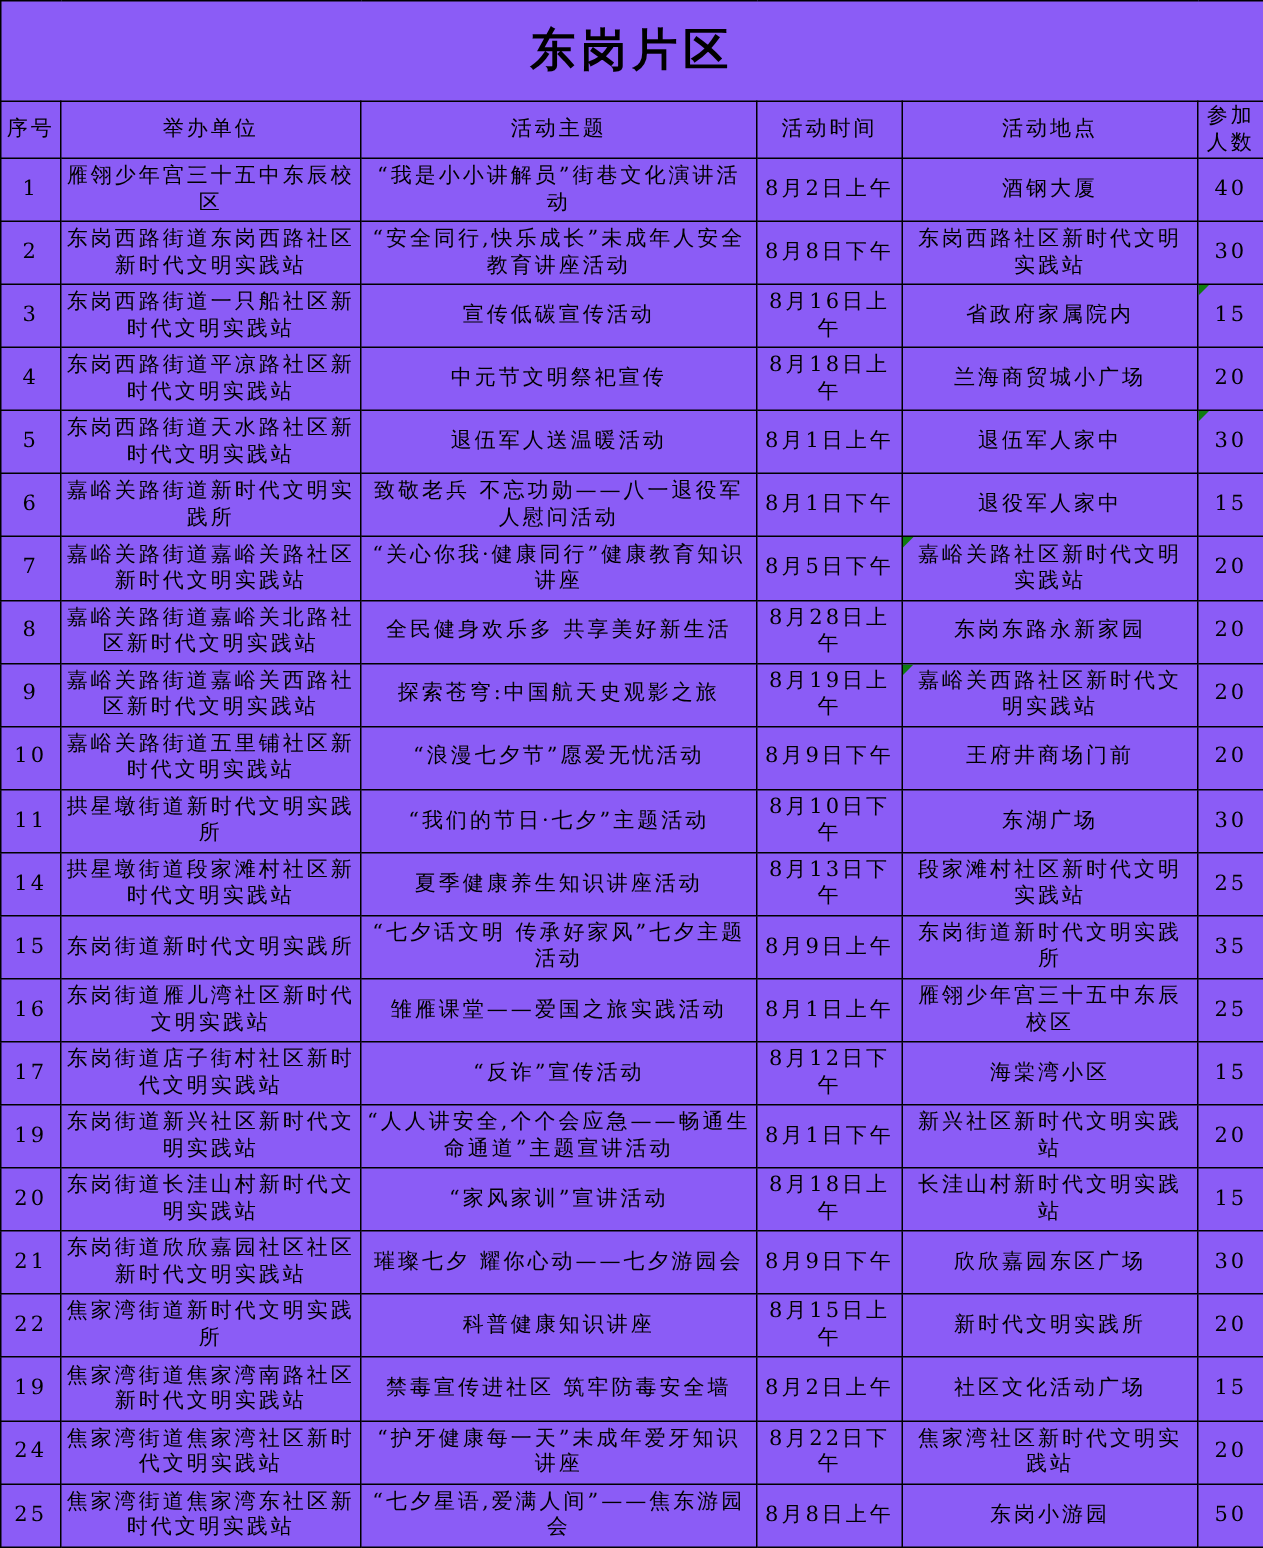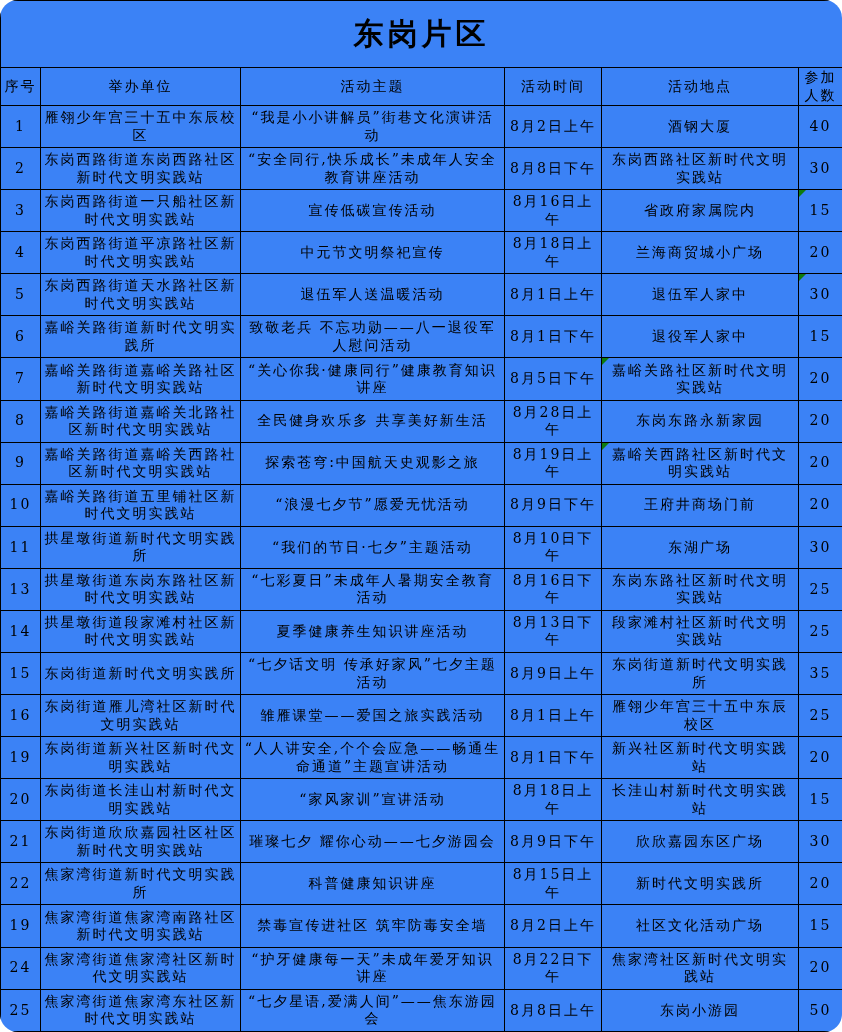--- a/index.html
+++ b/index.html
@@ -3,23 +3,22 @@
 <meta charset="utf-8">
 <style>
   html, body {
     margin: 0;
     padding: 0;
     background: #ffffff;
   }
   .sheet {
     width: 842px;
     height: 1032px;
-    background: #3b82f6;
+    background: #8b5cf6;
     overflow: hidden;
-    border-radius: 18px;
   }
   table.activity-table {
     border-collapse: collapse;
     table-layout: fixed;
     width: 842px;
     height: 1032px;
     font-family: "DejaVu Serif", "Liberation Serif", serif;
     color: #000000;
   }
   table.activity-table td,
@@ -171,28 +170,20 @@
         </tr>
         <tr class="data-row">
           <td>11</td>
           <td>拱星墩街道新时代文明实践所</td>
           <td>“我们的节日·七夕”主题活动</td>
           <td>8月10日下午</td>
           <td>东湖广场</td>
           <td>30</td>
         </tr>
         <tr class="data-row">
-          <td>13</td>
-          <td>拱星墩街道东岗东路社区新时代文明实践站</td>
-          <td>“七彩夏日”未成年人暑期安全教育活动</td>
-          <td>8月16日下午</td>
-          <td>东岗东路社区新时代文明实践站</td>
-          <td>25</td>
-        </tr>
-        <tr class="data-row">
           <td>14</td>
           <td>拱星墩街道段家滩村社区新时代文明实践站</td>
           <td>夏季健康养生知识讲座活动</td>
           <td>8月13日下午</td>
           <td>段家滩村社区新时代文明实践站</td>
           <td>25</td>
         </tr>
         <tr class="data-row">
           <td>15</td>
           <td>东岗街道新时代文明实践所</td>
@@ -203,20 +194,28 @@
         </tr>
         <tr class="data-row">
           <td>16</td>
           <td>东岗街道雁儿湾社区新时代文明实践站</td>
           <td>雏雁课堂——爱国之旅实践活动</td>
           <td>8月1日上午</td>
           <td>雁翎少年宫三十五中东辰校区</td>
           <td>25</td>
         </tr>
         <tr class="data-row">
+          <td>17</td>
+          <td>东岗街道店子街村社区新时代文明实践站</td>
+          <td>“反诈”宣传活动</td>
+          <td>8月12日下午</td>
+          <td>海棠湾小区</td>
+          <td>15</td>
+        </tr>
+        <tr class="data-row">
           <td>19</td>
           <td>东岗街道新兴社区新时代文明实践站</td>
           <td>“人人讲安全,个个会应急——畅通生命通道”主题宣讲活动</td>
           <td>8月1日下午</td>
           <td>新兴社区新时代文明实践站</td>
           <td>20</td>
         </tr>
         <tr class="data-row">
           <td>20</td>
           <td>东岗街道长洼山村新时代文明实践站</td>

